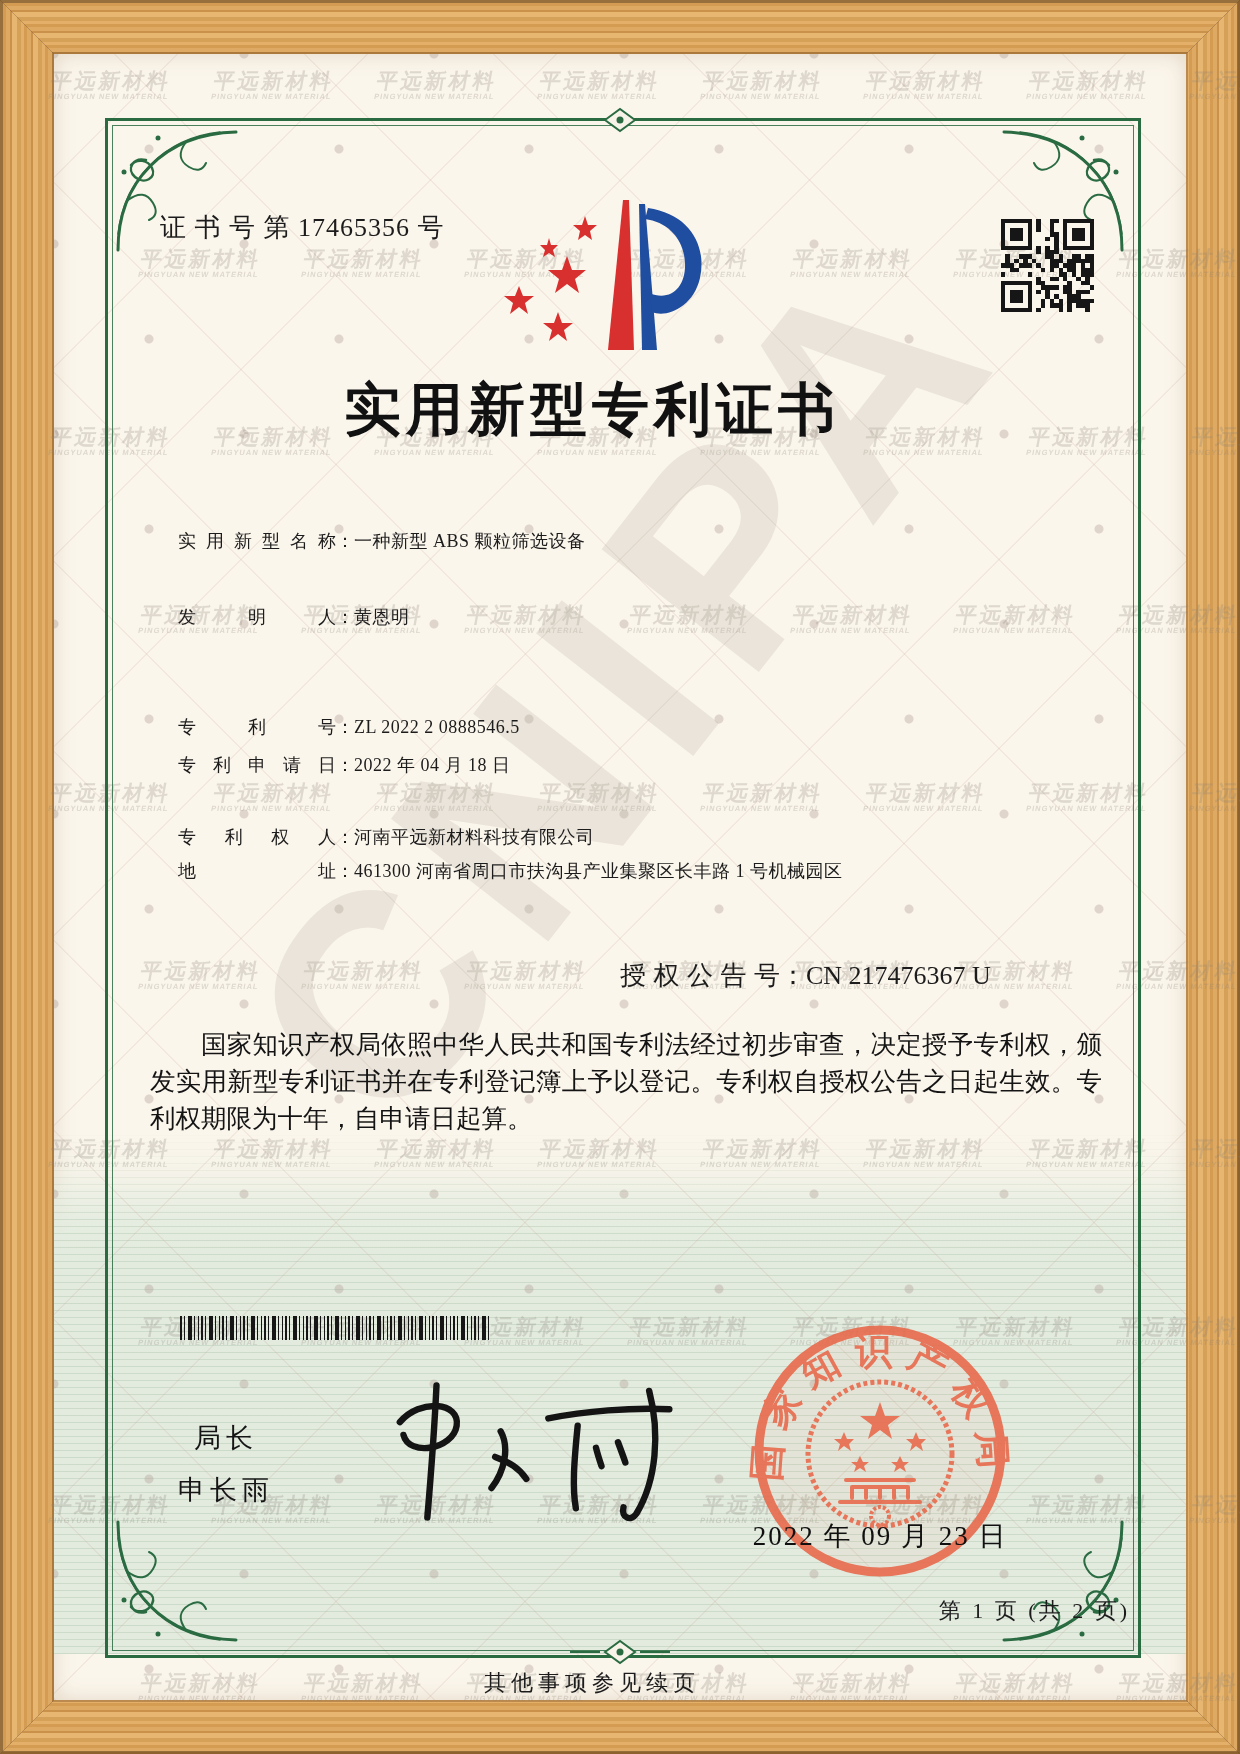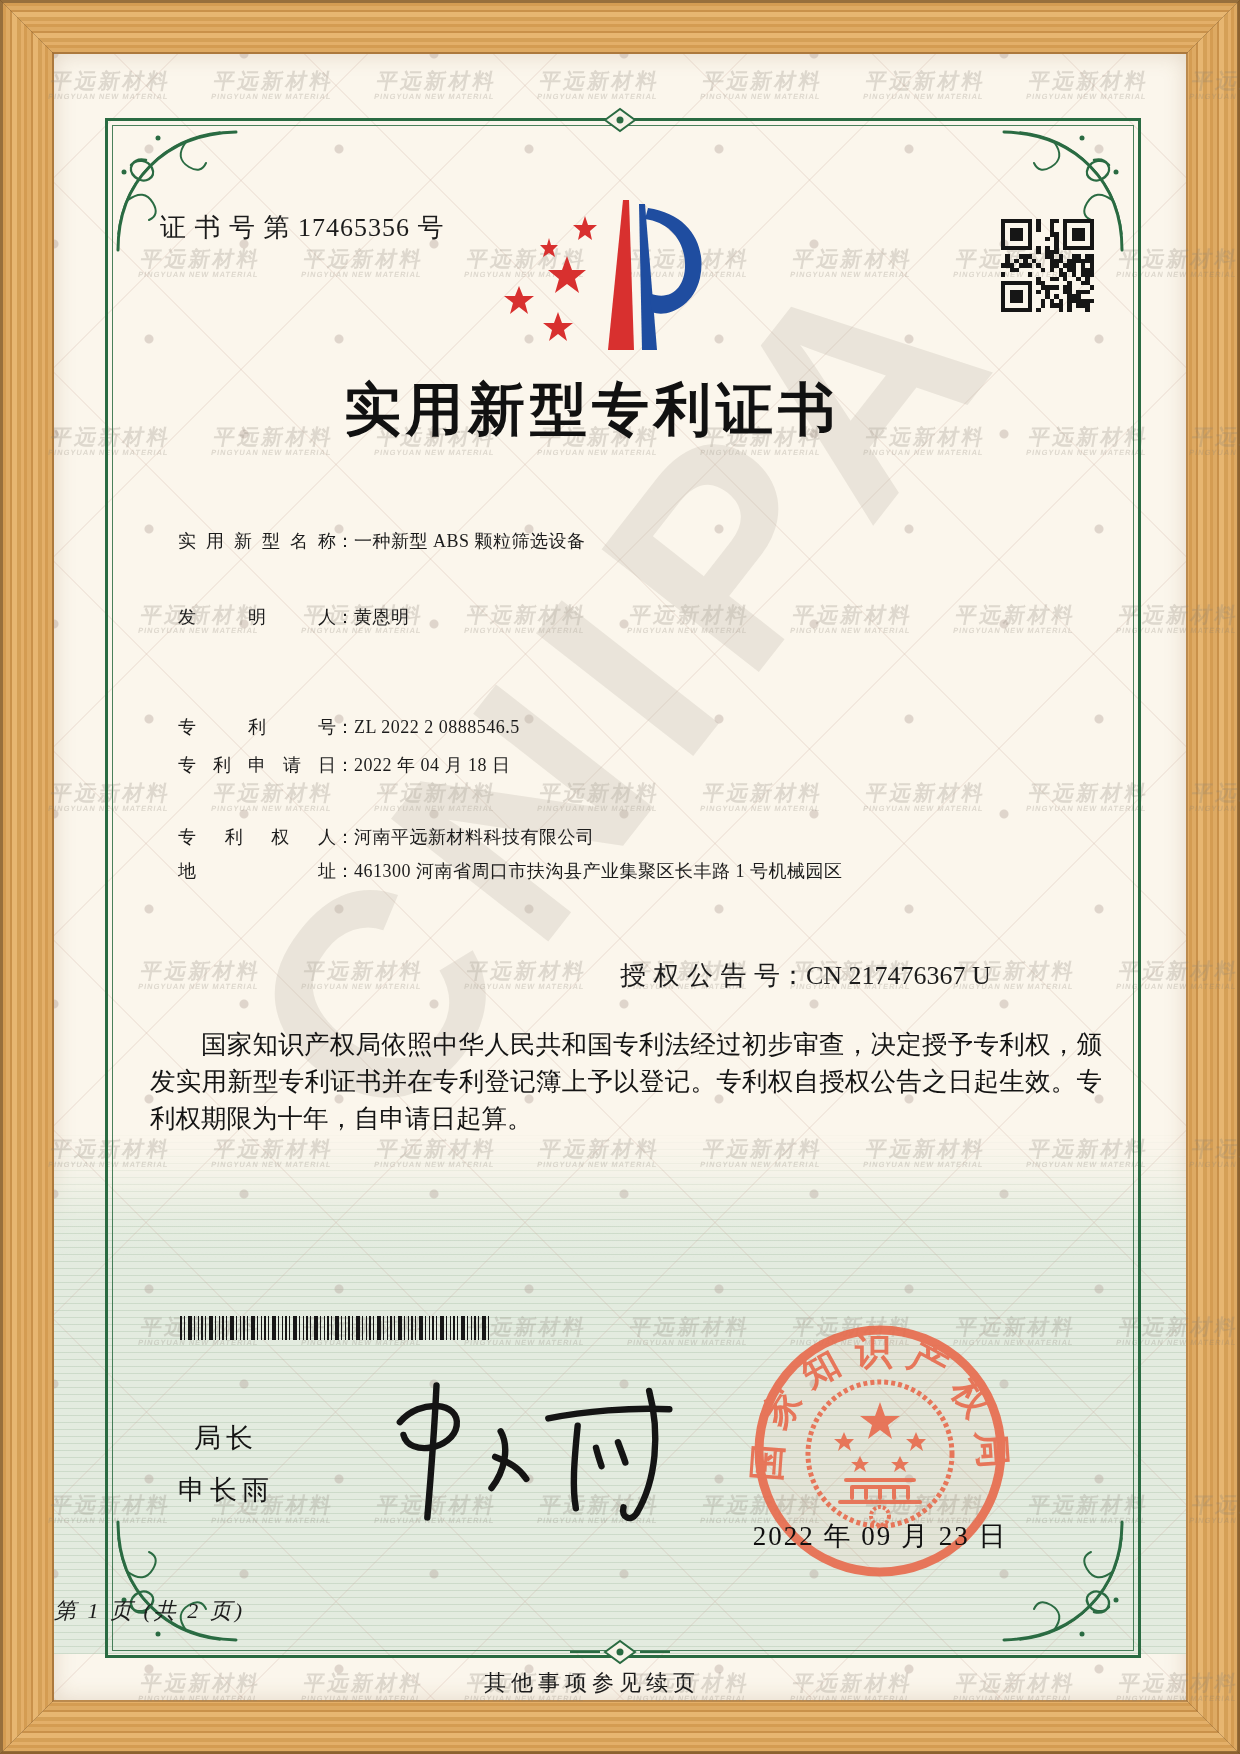--- a/index.html
+++ b/index.html
@@ -84,21 +84,21 @@
   .paras p{margin:0;text-indent:2em;}
   .barcode{left:180px;top:1316px;width:311px;height:24px;background:
     repeating-linear-gradient(90deg,#161616 0 2px,transparent 2px 4px,#161616 4px 5px,
       transparent 5px 8px,#161616 8px 12px,transparent 12px 14px,#161616 14px 15px,
       transparent 15px 18px,#161616 18px 19px,transparent 19px 21px);}
   .signer{left:178px;font-size:27px;letter-spacing:5px;color:#151515;}
   .sig-svg{left:365px;top:1378px;}
   .seal{left:725px;top:1296px;mix-blend-mode:multiply;opacity:.9;}
   .seal-date{left:680px;top:1518px;width:400px;text-align:center;font-size:27px;
              letter-spacing:2px;color:#101010;z-index:9;}
-  .pfoot{left:54px;width:1076px;top:1596px;text-align:left;font-size:22px;letter-spacing:3px;font-style:italic;}
+  .pfoot{left:54px;width:1076px;top:1596px;text-align:right;font-size:22px;letter-spacing:3px;}
   .cont-note{left:54px;width:1076px;top:1668px;text-align:center;font-size:22px;letter-spacing:5px;}
 </style>
 </head>
 <body>
 
 <div class="wood wood-h wood-top"></div>
 <div class="wood wood-h wood-bot"></div>
 <div class="wood wood-v wood-left"></div>
 <div class="wood wood-v wood-right"></div>
 <div class="wood-edge"></div>

